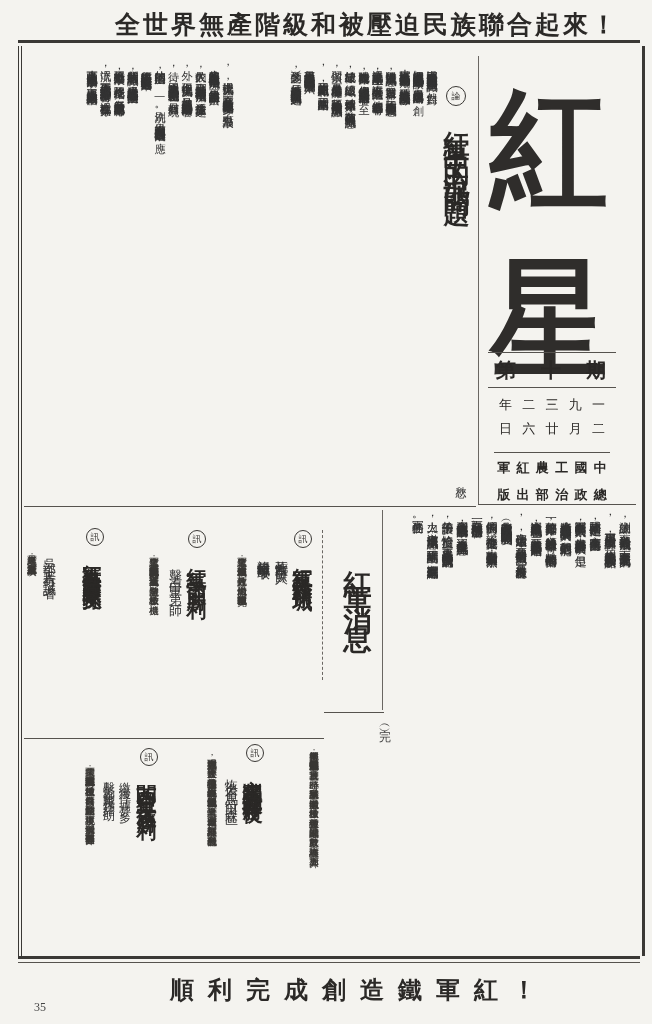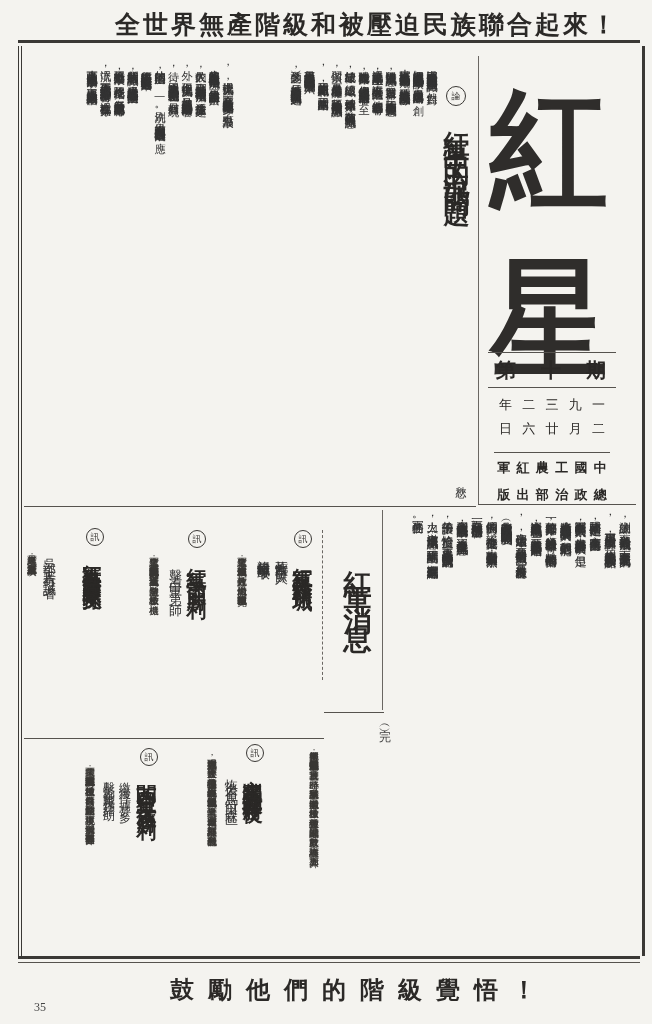--- a/index.html
+++ b/index.html
@@ -201,15 +201,15 @@
 
 <div class="seal" style="left:140px; top:748px; width:16px; height:16px;">訊</div>
 <div class="headline" style="left:134px; top:768px; font-size:20px; letter-spacing:5px;">閩西紅軍大獲勝利</div>
 <div class="subhead" style="left:116px; top:772px; font-size:12px; letter-spacing:6px;">繳獲俘擄甚多</div>
 <div class="subhead" style="left:100px; top:772px; font-size:12px; letter-spacing:4px;">擊斃副旅長鍾紹助</div>
 <div class="small-text" style="left:26px; top:760px; width:70px; height:190px;">據閩西來電：閩西紅軍於本月二十三日攻下武平縣城，繳獲槍械百餘枝，俘擄白兵百餘名，擊斃副旅長鍾紹助。後紅軍攻下桃溪，消滅該部之獨立營，并俘獲團長等四十餘名。</div>
 
 <div class="rule-thick" style="left:18px; top:956px; width:622px;"></div>
 <div class="rule-thin" style="left:18px; top:962px; width:622px;"></div>
 
-<div class="slogan bottom-slogan">鼓勵他們的階級覺悟！</div>
+<div class="slogan bottom-slogan">順利完成創造鐵軍紅！</div>
 
 <div class="page-num">35</div>
 
 </body></html>

